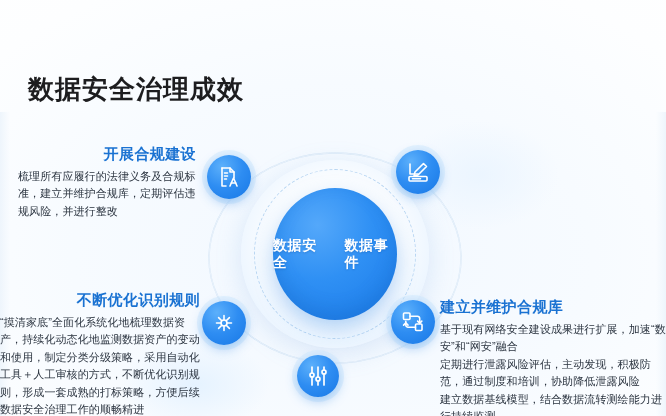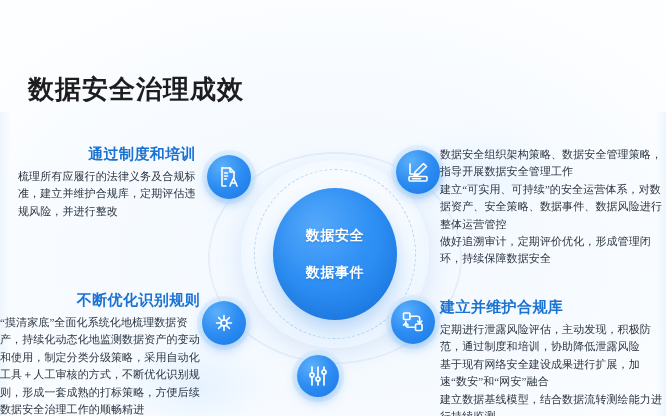--- a/index.html
+++ b/index.html
@@ -78,21 +78,21 @@
     position: absolute;
     left: 50%;
     top: 50%;
     transform: translate(-50%, -50%);
     width: 124px;
     height: 132px;
     border-radius: 50%;
     background: radial-gradient(circle at 36% 28%, #54a8fa 0%, #2f90f4 44%, #1a7ae8 100%);
     box-shadow: 0 8px 20px rgba(35,125,225,0.34), inset 0 -8px 18px rgba(12,85,175,0.22);
     display: flex;
-    flex-direction: column;
+    flex-direction: row;
     align-items: center;
     justify-content: center;
     gap: 19px;
   }
   .hub-core span {
     color: #ffffff;
     font-size: 14px;
     font-weight: bold;
     letter-spacing: 0.6px;
     line-height: 1.25;
@@ -142,21 +142,21 @@
     margin-bottom: 5px;
     white-space: nowrap;
   }
   .col-left .blk-heading { text-align: right; padding-right: 8px; }
   .blk-body {
     color: #2b3440;
     font-size: 11px;
     line-height: 1.58;
     letter-spacing: 0.1px;
   }
-  .blk-body p { margin: 0; font-family: Liberation Serif, serif; }
+  .blk-body p { margin: 0; }
 
   .left-top    { top: 145px; }
   .left-bottom { top: 291px; width: 206px; left: 0; }
   .left-bottom .blk-heading { padding-right: 6px; }
   .right-top    { top: 146px; }
   .right-bottom { top: 298px; }
 
   
   .blob {
     position: absolute;
@@ -248,43 +248,38 @@
         <circle cx="6" cy="11" r="2"></circle>
         <path d="M12 3v10M12 17v4"></path>
         <circle cx="12" cy="15" r="2"></circle>
         <path d="M18 3v3M18 10v11"></path>
         <circle cx="18" cy="8" r="2"></circle>
       </svg>
     </span>
   </div>
 
   <div class="col col-left left-top">
-    <div class="blk-heading">通过制度和培训</div>
+    <div class="blk-heading">开展合规建设</div>
     <div class="blk-body">
       <p>梳理所有应履行的法律义务及合规标准，建立并维护合规库，定期评估违规风险，并进行整改</p>
     </div>
   </div>
 
   <div class="col col-left left-bottom">
     <div class="blk-heading">不断优化识别规则</div>
     <div class="blk-body">
       <p>“摸清家底”全面化系统化地梳理数据资产，持续化动态化地监测数据资产的变动和使用，制定分类分级策略，采用自动化工具＋人工审核的方式，不断优化识别规则，形成一套成熟的打标策略，方便后续数据安全治理工作的顺畅精进</p>
     </div>
   </div>
 
   <div class="col col-right right-top">
-    <div class="blk-body">
-      <p>数据安全组织架构策略、数据安全管理策略，指导开展数据安全管理工作</p>
-      <p>建立“可实用、可持续”的安全运营体系，对数据资产、安全策略、数据事件、数据风险进行整体运营管控</p>
-      <p>做好追溯审计，定期评价优化，形成管理闭环，持续保障数据安全</p>
-    </div>
   </div>
 
   <div class="col col-right right-bottom">
     <div class="blk-heading">建立并维护合规库</div>
     <div class="blk-body">
+      <p>基于现有网络安全建设成果进行扩展，加速“数安”和“网安”融合</p>
       <p>定期进行泄露风险评估，主动发现，积极防范，通过制度和培训，协助降低泄露风险</p>
-      <p>基于现有网络安全建设成果进行扩展，加速“数安”和“网安”融合</p>
       <p>建立数据基线模型，结合数据流转测绘能力进行持续监测</p>
     </div>
   </div>
 
 </div>
 
 </body></html>

